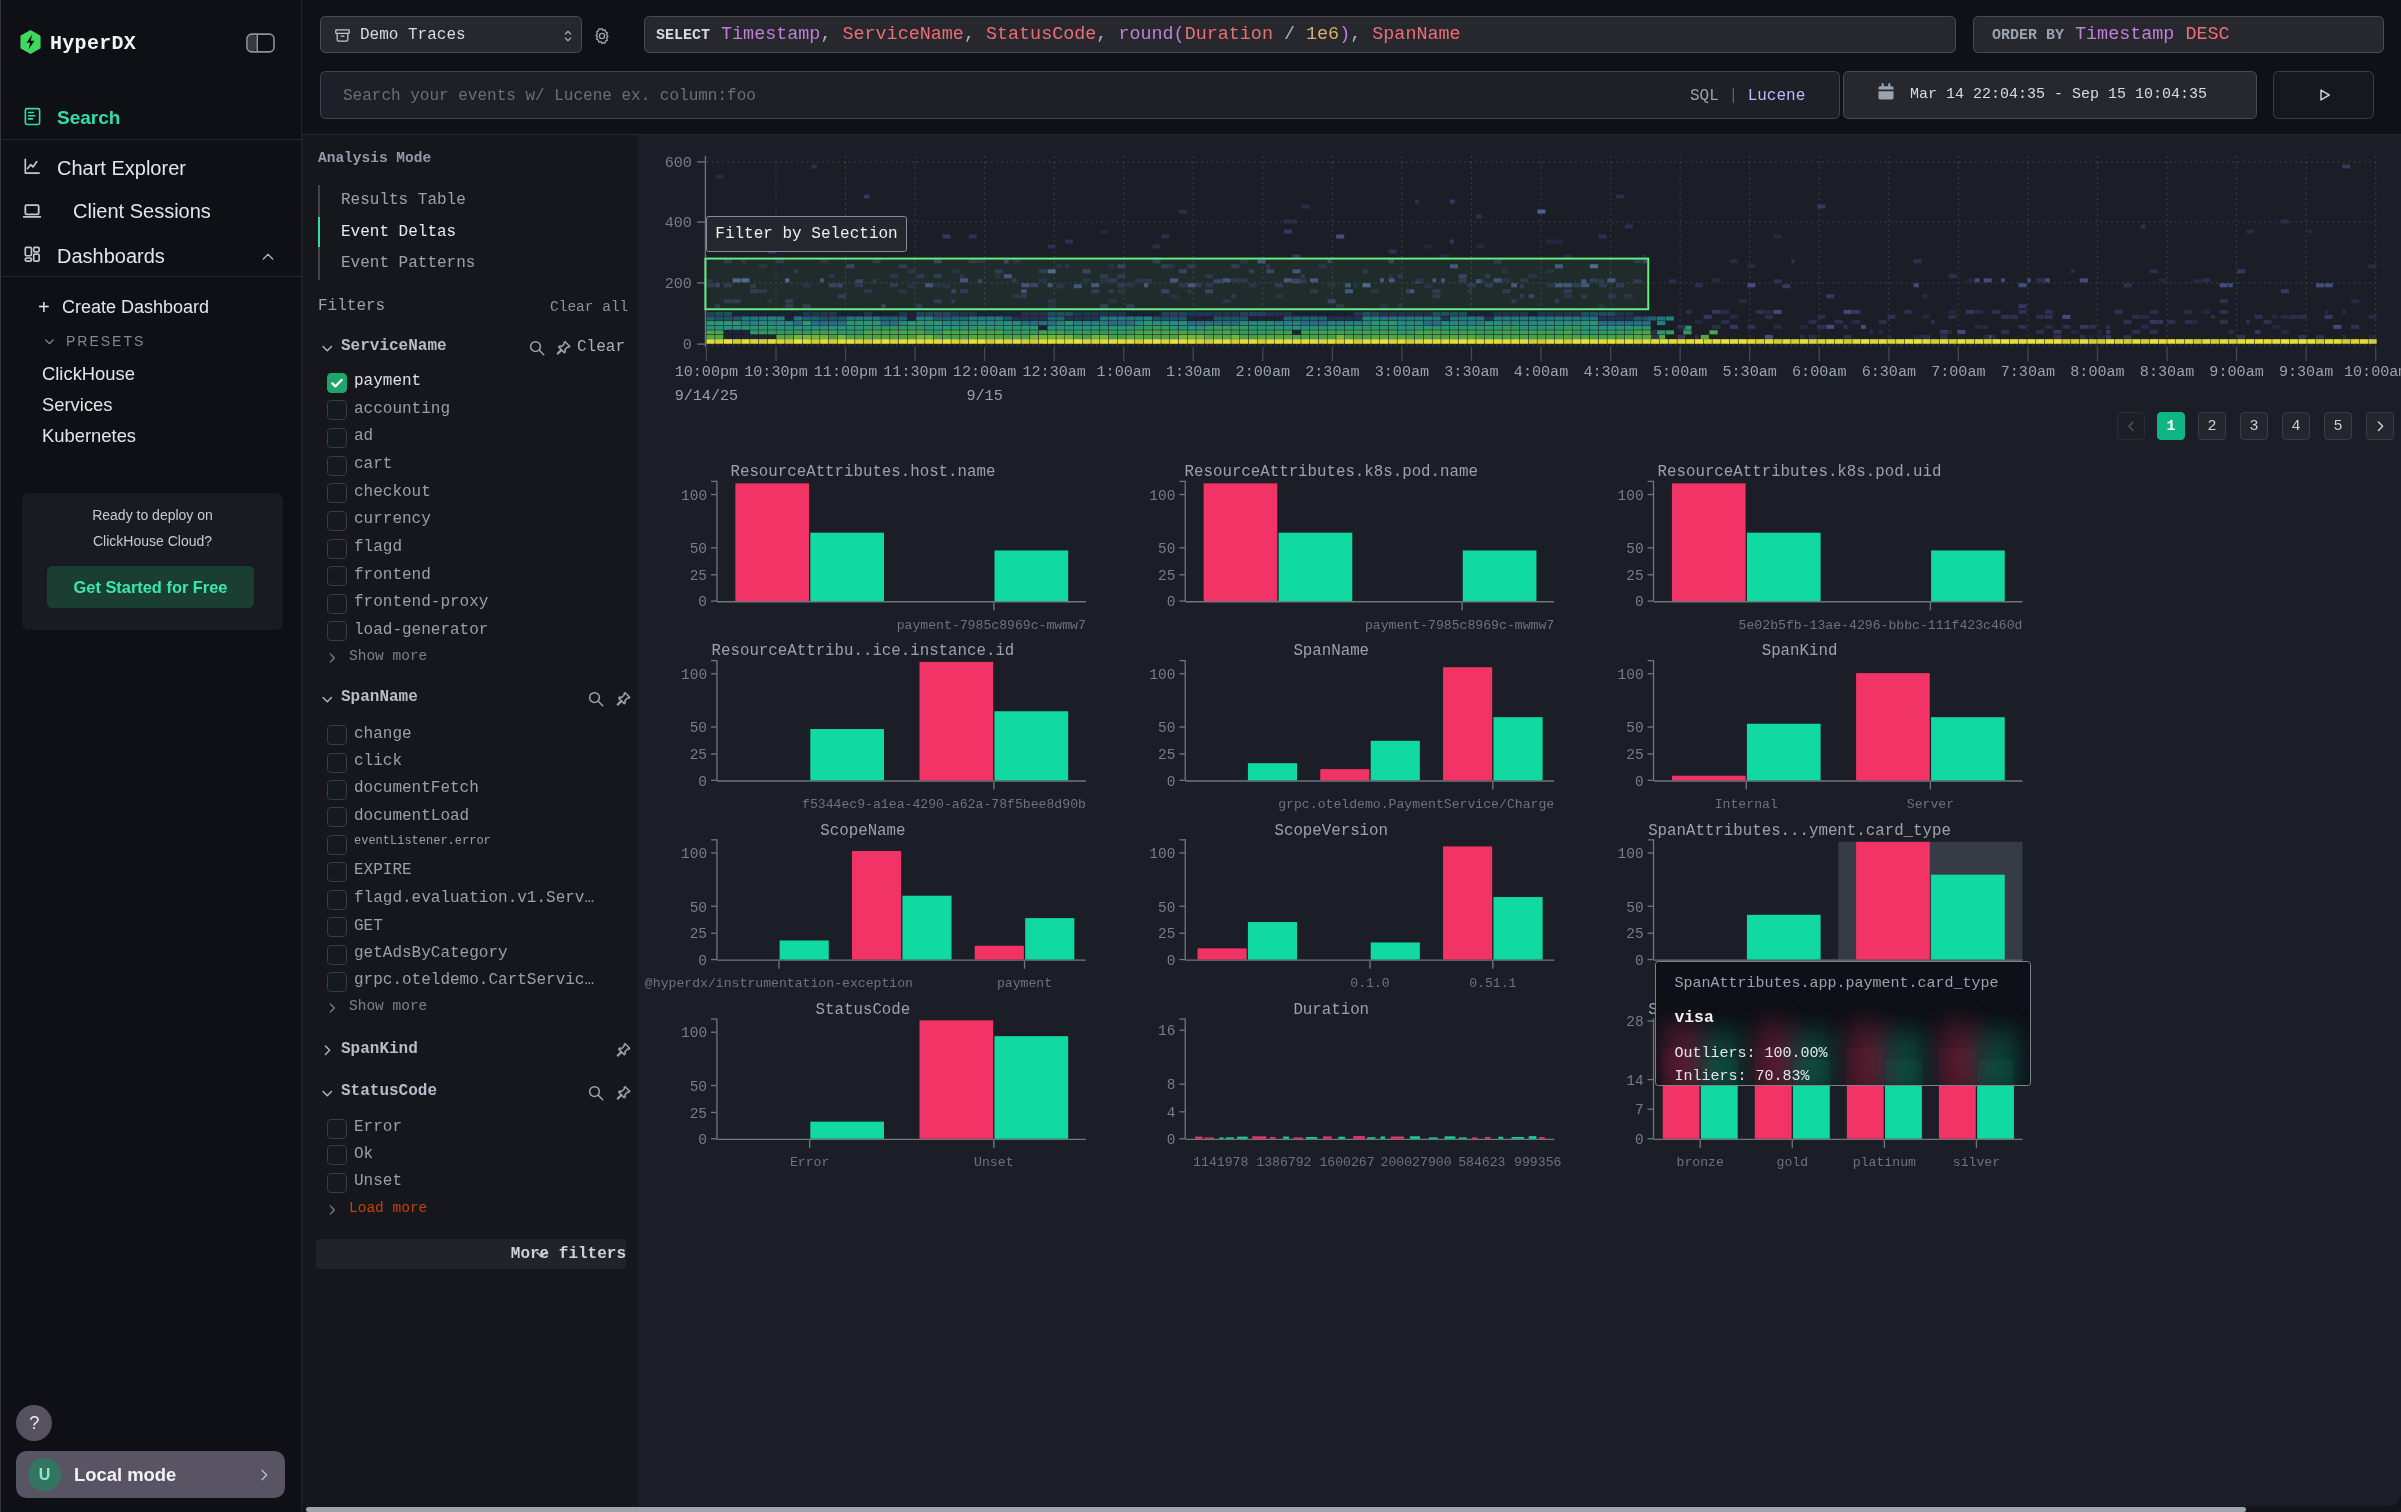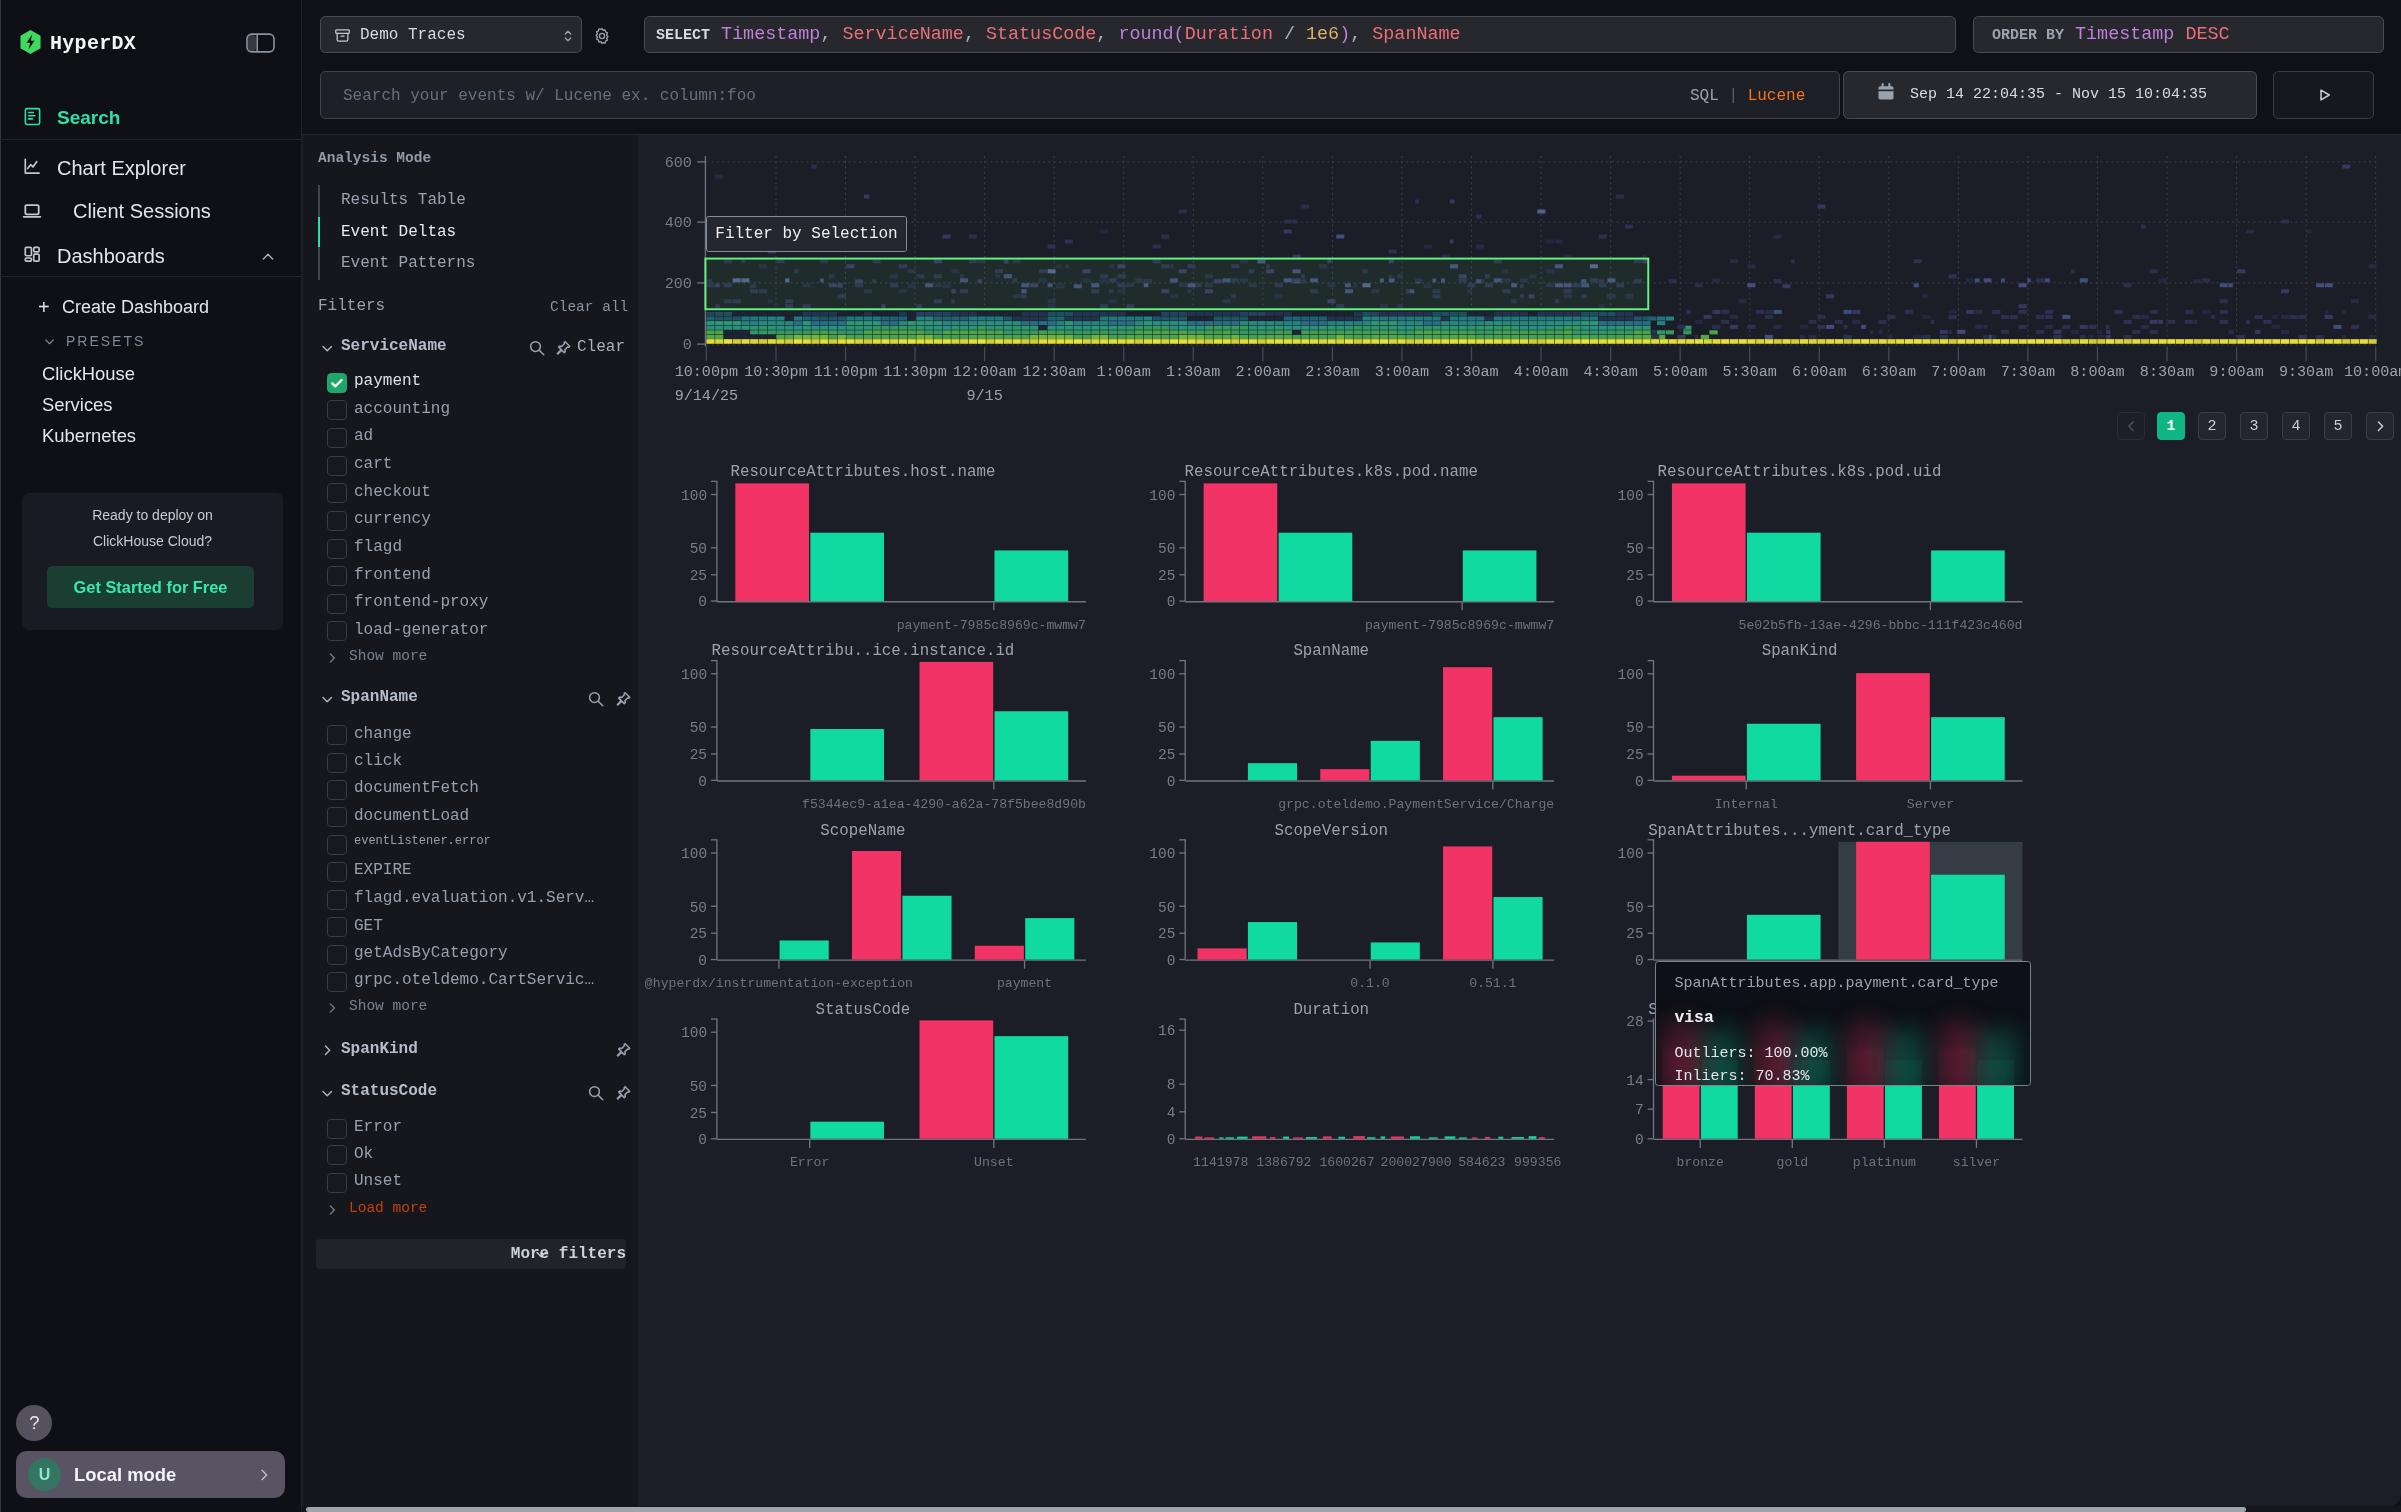--- a/index.html
+++ b/index.html
@@ -87,29 +87,29 @@
 <svg style="position:absolute;left:592px;top:26px" width="20" height="20" viewBox="0 0 24 24" fill="none" stroke="#9aa2ae" stroke-width="1.6" stroke-linecap="round" stroke-linejoin="round" xmlns="http://www.w3.org/2000/svg">
       <circle cx="12" cy="12" r="3.1"></circle>
       <path d="M12 3l1.2 2.2 2.5-.6 .6 2.5 2.2 1.2-1 2.3 1.6 2-1.6 2 1 2.3-2.2 1.2-.6 2.5-2.5-.6L12 21l-1.2-2.2-2.5.6-.6-2.5-2.2-1.2 1-2.3-1.6-2 1.6-2-1-2.3 2.2-1.2 .6-2.5 2.5.6z"></path>
     </svg>
 <div style="position:absolute;left:644px;top:16.4px;width:1312px;height:37px;background:#26282e;border:0.7px solid #494c53;border-radius:5.3px"></div>
 <div style="position:absolute;left:656px;top:16.4px;height:37px;line-height:37px;font-family:'Liberation Mono',monospace;font-size:18.4px"><span style="font-weight:bold;font-size:15px;color:#d7dbe1">SELECT</span><span style="color:#c07fd8"> Timestamp</span><span style="color:#aab1bb">,</span><span style="color:#ec6e75"> ServiceName</span><span style="color:#aab1bb">,</span><span style="color:#ec6e75"> StatusCode</span><span style="color:#aab1bb">,</span><span style="color:#c07fd8"> round(</span><span style="color:#ec6e75">Duration</span><span style="color:#aab1bb"> / </span><span style="color:#d9b26a">1e6</span><span style="color:#c07fd8">)</span><span style="color:#aab1bb">,</span><span style="color:#ec6e75"> SpanName</span></div>
 <div style="position:absolute;left:1973px;top:16.4px;width:411px;height:37px;background:#26282e;border:0.7px solid #494c53;border-radius:5.3px"></div>
 <div style="position:absolute;left:1992px;top:16.4px;height:37px;line-height:37px;font-family:'Liberation Mono',monospace;font-size:18.4px"><span style="font-weight:bold;font-size:15px;color:#9aa2ae">ORDER BY</span><span style="color:#c07fd8"> Timestamp </span><span style="color:#ec6e75">DESC</span></div>
 <div style="position:absolute;left:320px;top:71px;width:1520px;height:48px;background:#1d2026;border:0.7px solid #3f434b;border-radius:5.3px"></div>
 <div class="mt" style="left:343px;top:87px;color:#667081;font-size:16px">Search your events w/ Lucene ex. column:foo</div>
-<div class="mt" style="left:1690px;top:87px;font-size:16px"><span style="color:#9aa2ae">SQL</span><span style="color:#5a616b"> | </span><span style="color:#f97316">Lucene</span></div>
+<div class="mt" style="left:1690px;top:87px;font-size:16px"><span style="color:#9aa2ae">SQL</span><span style="color:#5a616b"> | </span><span style="color:#c4b5fd">Lucene</span></div>
 <div style="position:absolute;left:1843px;top:71px;width:414px;height:48px;background:#26282e;border:0.7px solid #494c53;border-radius:5.3px"></div>
 <svg style="position:absolute;left:1876px;top:82px" width="20" height="20" viewBox="0 0 24 24" fill="none" stroke="#9aa2ae" stroke-width="1.8" stroke-linecap="round" stroke-linejoin="round" xmlns="http://www.w3.org/2000/svg">
       <rect x="3" y="5" width="18" height="16" rx="2" fill="#9aa2ae" stroke="none"></rect>
       <line x1="8" y1="2.5" x2="8" y2="7" stroke-width="2.5"></line>
       <line x1="16" y1="2.5" x2="16" y2="7" stroke-width="2.5"></line>
       <line x1="3" y1="10" x2="21" y2="10" stroke="#26282e" stroke-width="2"></line>
     </svg>
-<div class="mt" style="left:1910px;top:86px;color:#d8dbe0;font-size:15px">Sep 14 22:04:35 - Nov 15 10:04:35</div>
+<div class="mt" style="left:1910px;top:86px;color:#d8dbe0;font-size:15px">Mar 14 22:04:35 - Sep 15 10:04:35</div>
 <div style="position:absolute;left:2273px;top:71px;width:101px;height:48px;background:#16181d;border:0.7px solid #3a3e45;border-radius:5.3px"></div>
 <svg style="position:absolute;left:2315px;top:86px" width="18" height="18" viewBox="0 0 24 24" fill="none" stroke="#c9cdd2" stroke-width="2" stroke-linecap="round" stroke-linejoin="round" xmlns="http://www.w3.org/2000/svg">
       <path d="M8 5.5v13l11-6.5z"></path>
     </svg>
 <div style="position:absolute;left:303px;top:135px;width:335px;height:1378px;background:#15171d"></div>
 <div class="mt" style="left:318px;top:150px;color:#939baa;font-weight:bold;font-size:14.5px">Analysis Mode</div>
 <div style="position:absolute;left:318px;top:185px;width:2px;height:95px;background:#3f444d"></div>
 <div style="position:absolute;left:318px;top:217px;width:2px;height:30px;background:#2ee0a4"></div>
 <div class="mt" style="left:341px;top:191px;color:#9aa2ae;font-size:16px">Results Table</div>
 <div class="mt" style="left:341px;top:223px;color:#e8ebee;font-size:16px">Event Deltas</div>

